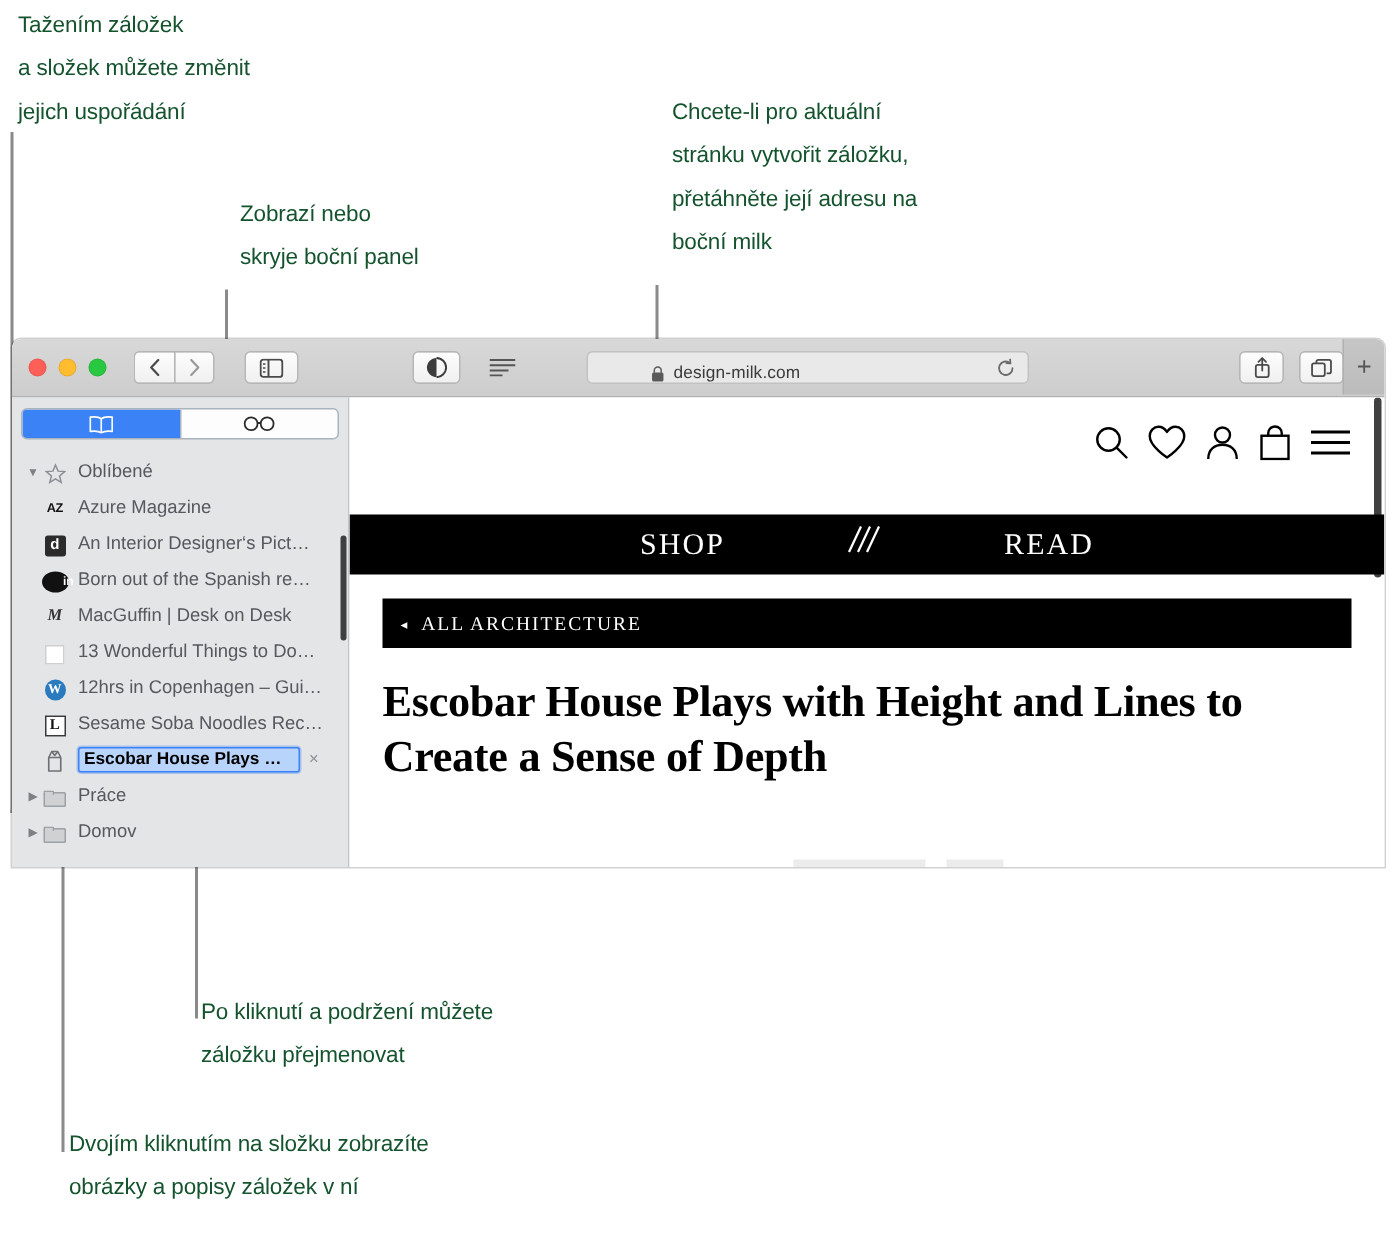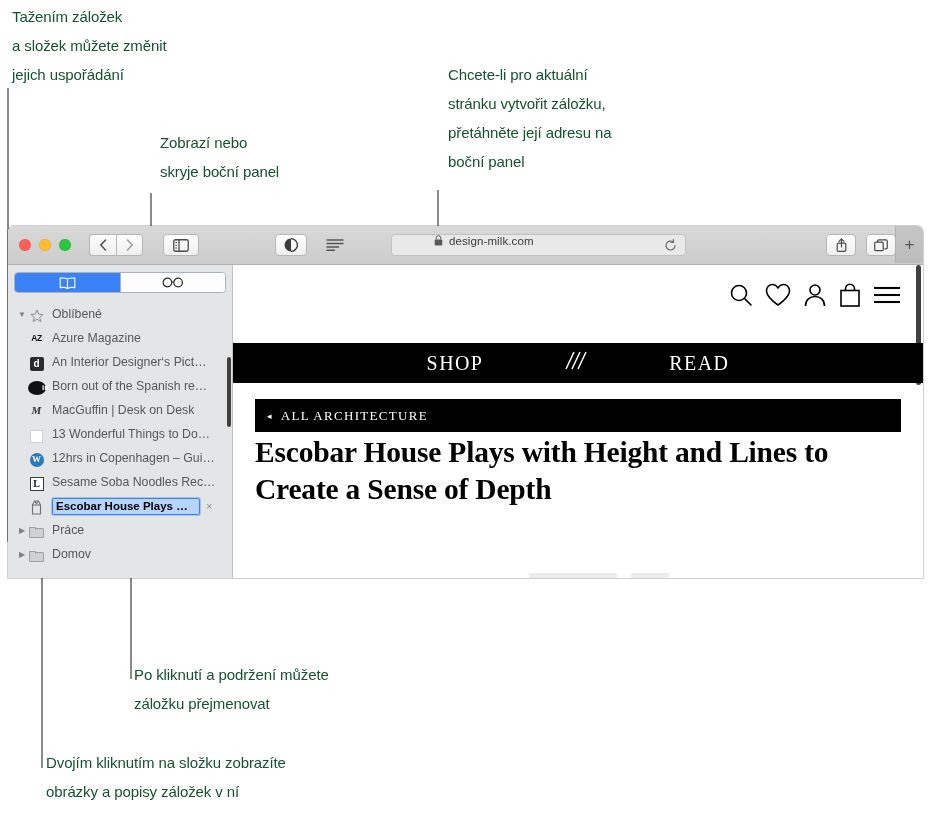--- a/index.html
+++ b/index.html
@@ -84,21 +84,21 @@
   #reader-btn         { margin-left: 11px; width: 34px; border: none; background: transparent; }
 
   #address-field {
     position: absolute;
     left: 383px; top: 8px;
     width: 295px; height: 22px;
     background: #e9e9e9;
     border-radius: 4px;
     border: 1px solid #c2c2c2;
     box-sizing: border-box;
-    display: flex; align-items: flex-start;
+    display: flex; align-items: flex-end;
   }
   #address-text {
     font-size: 11.5px;
     color: #3a3a3a;
     margin-left: 6px;
     letter-spacing: 0.1px;
   }
   #lock-icon { margin-left: 42px; display: flex; align-items: center; }
   #reload-btn {
     position: absolute; right: 7px; top: 3px;
@@ -267,21 +267,21 @@
   #category-bar {
     background: #000; color: #fff;
     height: 33px;
     display: flex; align-items: center;
     padding-left: 12px;
     font-family: "Liberation Serif", serif;
     font-size: 13px; letter-spacing: 1.3px;
   }
   #category-arrow { margin-right: 8px; font-size: 9px; }
   #article-title {
-    margin-top: 2px;
+    margin-top: 18px;
     font-family: "Liberation Serif", "DejaVu Serif", serif;
     font-weight: 700;
     font-size: 29.5px;
     line-height: 37px;
     color: #000;
     letter-spacing: -0.2px;
   }
   #page-scrollbar {
     position: absolute; right: 2px; top: 0;
     width: 5px; height: 120px; background: #000; opacity: .75; border-radius: 3px;
@@ -294,21 +294,21 @@
 <body>
 
 <div class="callout" id="callout-drag">Tažením záložek
 a složek můžete změnit
 jejich uspořádání</div>
 <div class="callout" id="callout-sidebar">Zobrazí nebo
 skryje boční panel</div>
 <div class="callout" id="callout-address">Chcete-li pro aktuální
 stránku vytvořit záložku,
 přetáhněte její adresu na
-boční panel</div>
+boční milk</div>
 <div class="callout" id="callout-rename">Po kliknutí a podržení můžete
 záložku přejmenovat</div>
 <div class="callout" id="callout-dblclick">Dvojím kliknutím na složku zobrazíte
 obrázky a popisy záložek v ní</div>
 
 <div class="leader leader-v" style="left:7px;  top:88px;  height:454px;"></div>
 <div class="leader leader-h" style="left:7px;  top:540px; width:21px;"></div>
 <div class="leader leader-v" style="left:150px;top:193px; height:39px;"></div>
 <div class="leader leader-v" style="left:437px;top:190px; height:42px;"></div>
 <div class="leader leader-v" style="left:130px;top:527px; height:152px;"></div>

